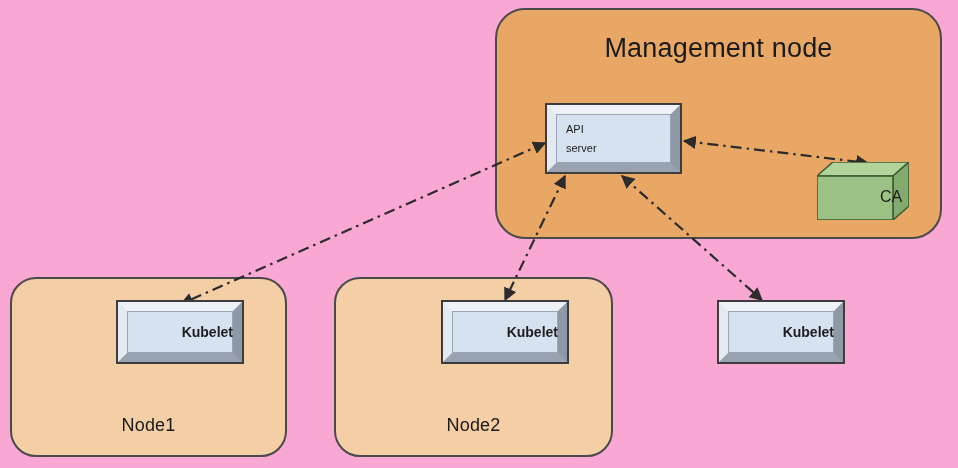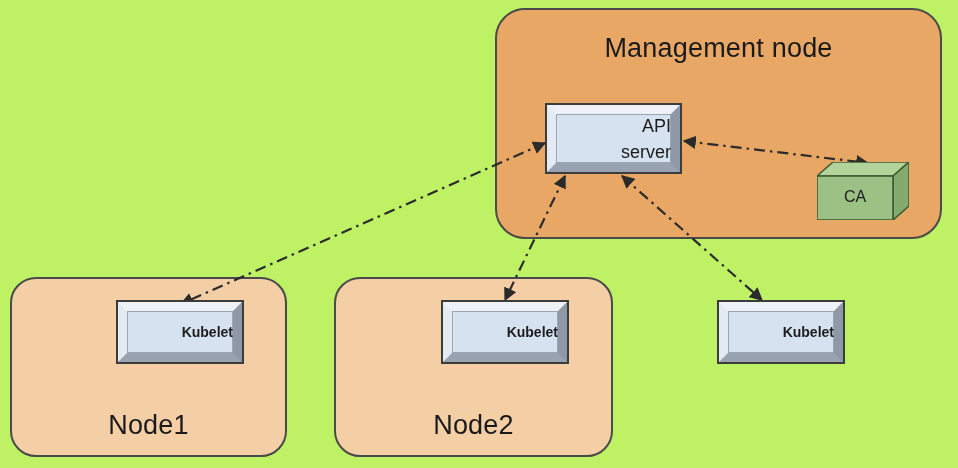--- a/index.html
+++ b/index.html
@@ -8,21 +8,21 @@
     padding: 0;
     background: #ffffff;
   }
   body {
     font-family: "Liberation Sans", sans-serif;
   }
   #canvas {
     position: relative;
     width: 958px;
     height: 468px;
-    background: #bef264;
+    background: #f9a8d4;
     overflow: hidden;
   }
   
   .round-box {
     position: absolute;
     border: 2px solid #4a4a4a;
     border-radius: 26px;
     box-sizing: border-box;
   }
   .mgmt-box {
@@ -52,21 +52,21 @@
     letter-spacing: 0.2px;
     pointer-events: none;
   }
   .mgmt-title {
     top: 22px;
     font-size: 27px;
     line-height: 32px;
   }
   .node-title {
     bottom: 14px;
-    font-size: 27px;
+    font-size: 18px;
     line-height: 32px;
   }
 
   
   .bevel {
     position: absolute;
     box-sizing: border-box;
     border-style: solid;
     border-width: 9px;
     border-top-color: #eef2f7;
@@ -94,21 +94,21 @@
     line-height: 18px;
     font-weight: 400;
     white-space: pre-line;
   }
   #api-server {
     left: 547px;
     top: 105px;
     width: 133px;
     height: 67px;
   }
-  #api-server .bevel-label { font-size: 18px; line-height: 26px; text-align: right; }
+  #api-server .bevel-label { font-size: 11px; line-height: 19px; }
 
   .kubelet {
     top: 302px;
     width: 124px;
     height: 60px;
   }
   #kubelet1 { left: 118px; }
   #kubelet2 { left: 443px; }
   #kubelet3 { left: 719px; }
   .kubelet .bevel-inner { align-items: flex-end; padding-left: 0; }
@@ -125,20 +125,21 @@
   #ca-cuboid svg { display: block; }
   .ca-label {
     position: absolute;
     left: 0;
     top: 26px;
     width: 76px;
     text-align: center;
     font-size: 16px;
     color: #1c1c1c;
     pointer-events: none;
+    padding-left: 36px;
   }
 
   
   #connectors {
     position: absolute;
     left: 0;
     top: 0;
     width: 958px;
     height: 468px;
     pointer-events: none;

